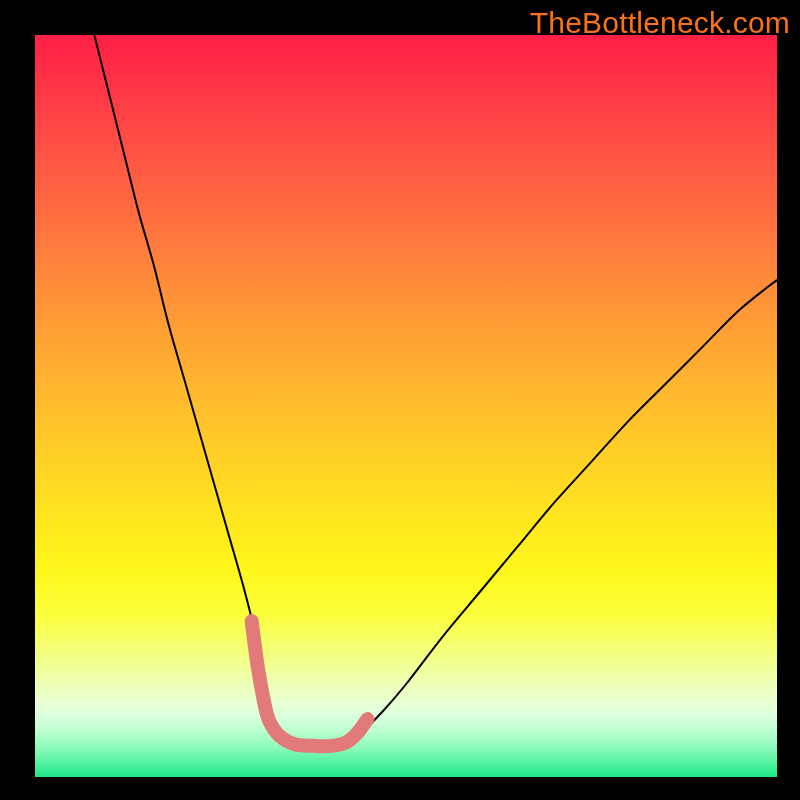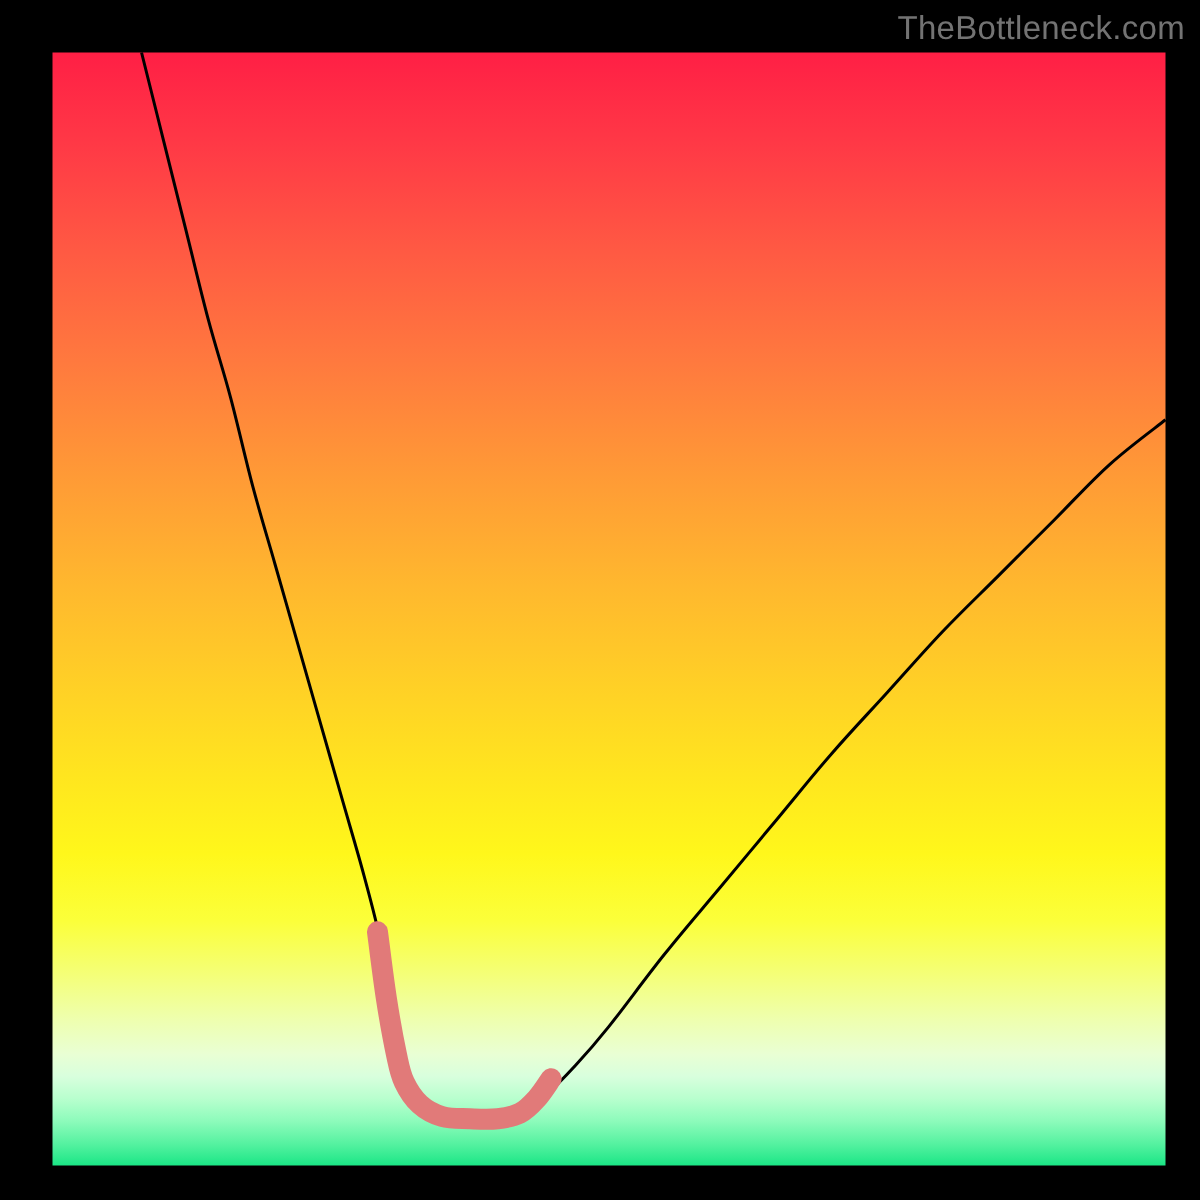--- a/index.html
+++ b/index.html
@@ -43,22 +43,22 @@
       #d8ffdd 92%,
       #b8ffce 94%,
       #8dfbbb 96%,
       #57f2a1 98%,
       #1be686 100%);
   }
   .watermark {
     position: absolute;
     top: 6px;
     right: 10px;
-    color: #737373;
-    font-size: 22px;
+    color: #f97316;
+    font-size: 30px;
     letter-spacing: 0.2px;
     user-select: none;
   }
   svg.curves {
     position: absolute;
     left: 0;
     top: 0;
     width: 742px;
     height: 742px;
     overflow: visible;

